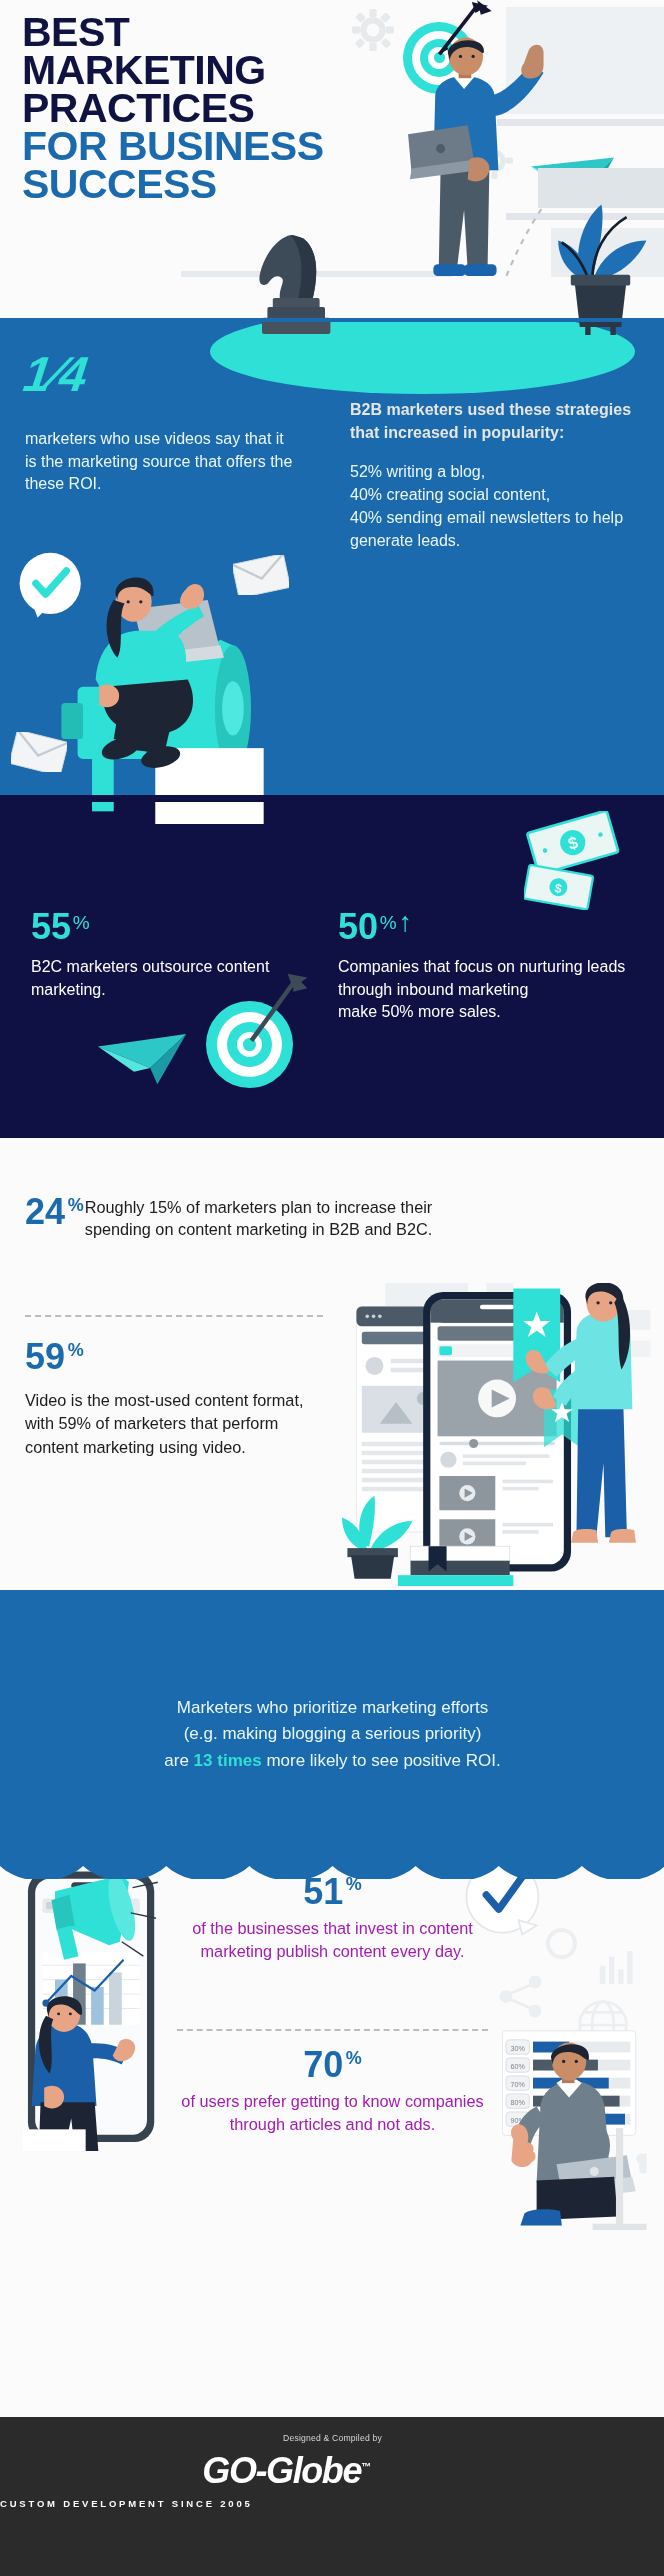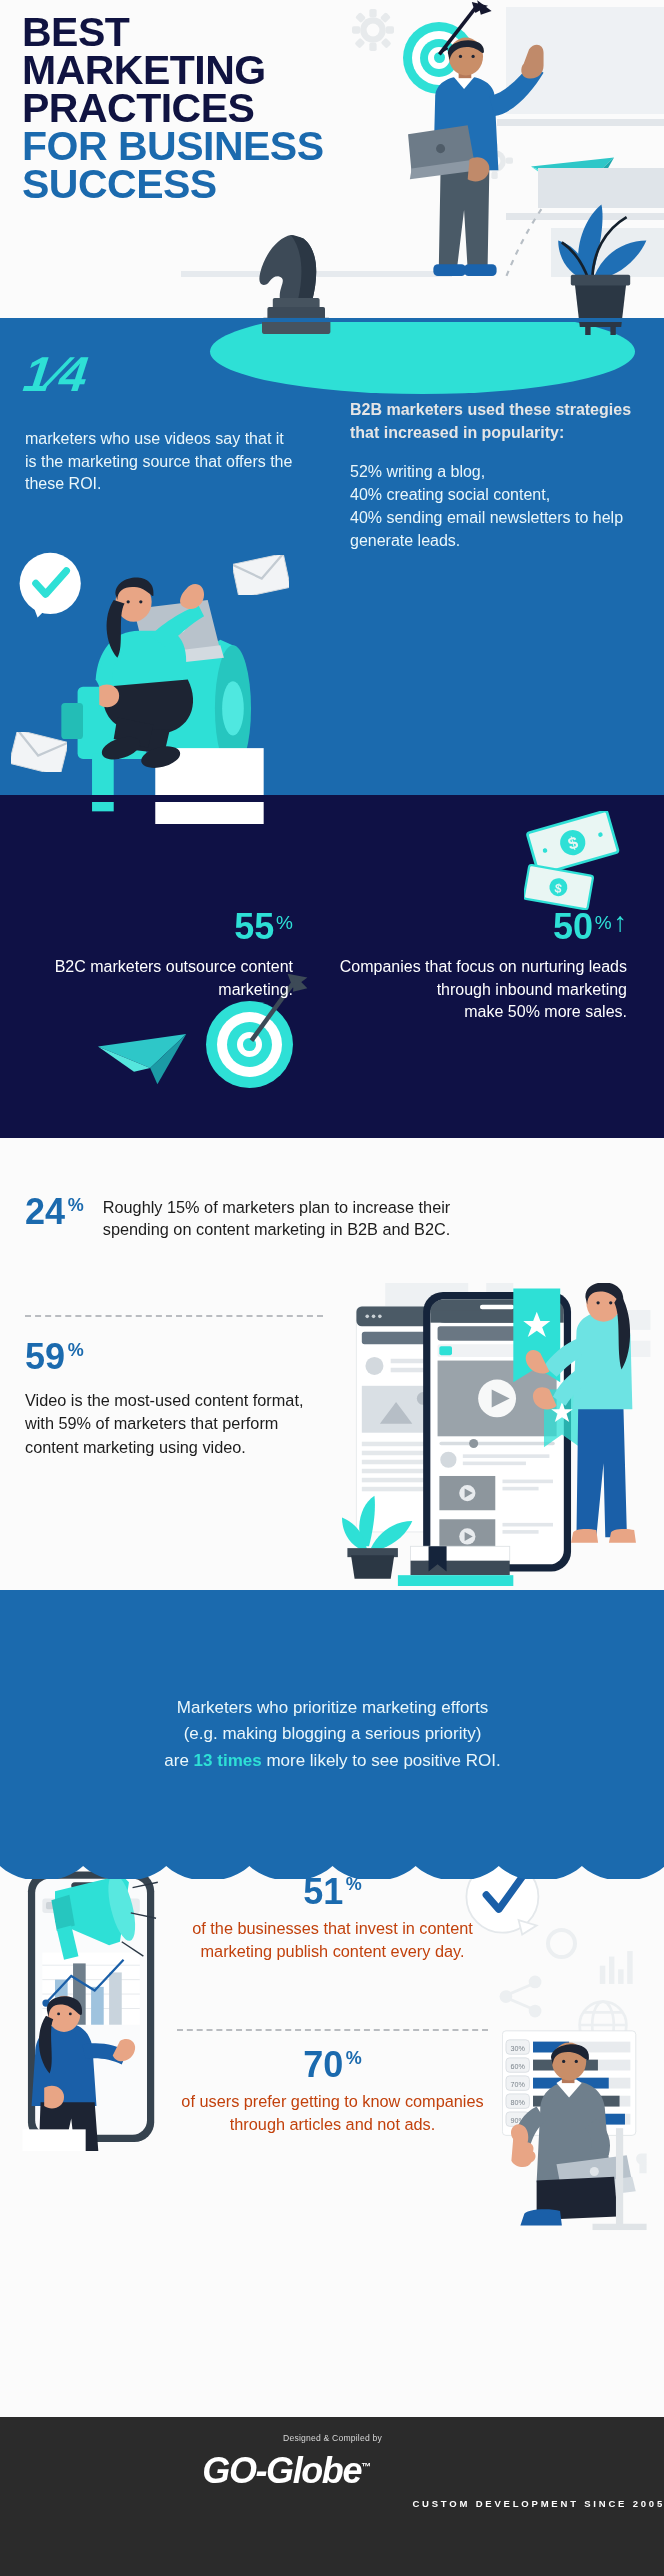--- a/index.html
+++ b/index.html
@@ -33,63 +33,63 @@
      font-size:49px; font-weight:bold; line-height:0.9; z-index:5;}
   .quarter .sl { display:inline-block; transform:skewX(-18deg); }
   .blue-text { position:absolute; left:25px; top:110px; width:271px; z-index:5;
     color:#eaf7fb; font-size:16px; line-height:1.42; }
   .b2b-box { position:absolute; left:350px; top:81px; width:291px; z-index:5;
     font-size:16px; line-height:1.42; color:#eaf7fb; }
   .b2b-head { color:#e5e5e5; font-weight:bold; display:block; margin-bottom:17px; }
 
   
   #navy1 { top:795px; height:361px; background:#0f1145; }
-  .navy-col { position:absolute; z-index:5; color:#ffffff;text-align:right; }
+  .navy-col { position:absolute; z-index:5; color:#ffffff; }
   .navy-col .n { font-size:36px; font-weight:bold; color:#2ee0d6; line-height:1; }
   .navy-col .pct { font-size:19px; vertical-align:top; position:relative; top:2.7px; margin-left:1.8px; }
   .navy-col .body { font-size:16px; line-height:1.42; margin-top:11px; }
 
   
   #white2 { top:1138px; height:452px; background:#fbfbfb; }
   .bignum { color:#1b6aae; font-weight:bold; font-size:36px; line-height:1; display:inline-block; }
   .bignum .pct { font-size:18px; vertical-align:top; position:relative; top:1.8px; margin-left:2.7px; }
-  .w2-row1 { position:absolute; left:25px; top:56px; width:614px; z-index:6; display:flex; gap:19px; }
+  .w2-row1 { position:absolute; left:25px; top:56px; width:614px; z-index:6; display:flex; gap:1px; }
   .w2-row1 .txt { font-size:16.3px; line-height:1.38; color:#1c1c1c; max-width:361px; padding-top:1.8px;}
   .dashed { position:absolute; left:25px; width:298px; border-top:2.3px dashed #b9bcc0; z-index:6;}
   .w2-59 { position:absolute; left:25px; top:201px; z-index:6;}
   .w2-59-txt { position:absolute; left:25px; top:251px; width:298px; z-index:6;
      font-size:16.3px; line-height:1.44; color:#1c1c1c; }
 
   
   #blue2 { top:1590px; height:289px; background:#1b6aae; }
   .banner-txt { position:absolute; left:36px; top:105px; width:593px; text-align:center;
      color:#eaf7fb; font-size:17px; line-height:1.55; z-index:6; }
   .banner-txt .hl { color:#2ee0d6; font-weight:bold; }
 
   
   #white3 { top:1861px; height:406px; background:#fbfbfb; }
   .c-center { position:absolute; left:168px; width:329px; text-align:center; z-index:6; }
-  .c-center .body { font-size:16.3px; line-height:1.42; color:#c2410c; margin-top:7.2px; }
+  .c-center .body { font-size:16.3px; line-height:1.42; color:#a21caf; margin-top:7.2px; }
   .dashed2 { position:absolute; left:177px; width:311px; border-top:2.3px dashed #b9bcc0; z-index:6;}
 
   
   #navy2 { top:2251px; height:181px; background:#101357; }
   .final-txt { position:absolute; left:61px; top:60px; width:542px; text-align:center;
       color:#ffffff; font-size:17.6px; line-height:1.55; z-index:6;}
   .final-txt .hl { color:#2ee0d6; font-weight:bold; }
 
   
   #footer { top:2417px; height:159px; background:#2b2b2b; }
   .designed { position:absolute; top:16.3px; left:0; width:665px; text-align:center;
      color:#d6d6d6; font-size:8.6px; letter-spacing:0.2px; z-index:5;}
   .logo { position:absolute; top:33px; left:0; width:572px; text-align:center;
      color:#ffffff; font-size:36px; font-weight:bold; font-style:italic;
      letter-spacing:-1.4px; z-index:5;}
   .logo .tm { font-size:10px; vertical-align:super; font-style:normal; font-weight:bold;}
-  .tagline { position:absolute; top:81px; left:0; width:665px; text-align:right;
+  .tagline { position:absolute; top:81px; left:0; width:665px; text-align:left;
      color:#ffffff; font-size:9.5px; letter-spacing:2.8px; font-weight:bold; z-index:5;}
 
   
   .sh { position:absolute; }
   .circ { border-radius:50%; }
 </style>
 </head>
 <body>
 
 <div class="page">

